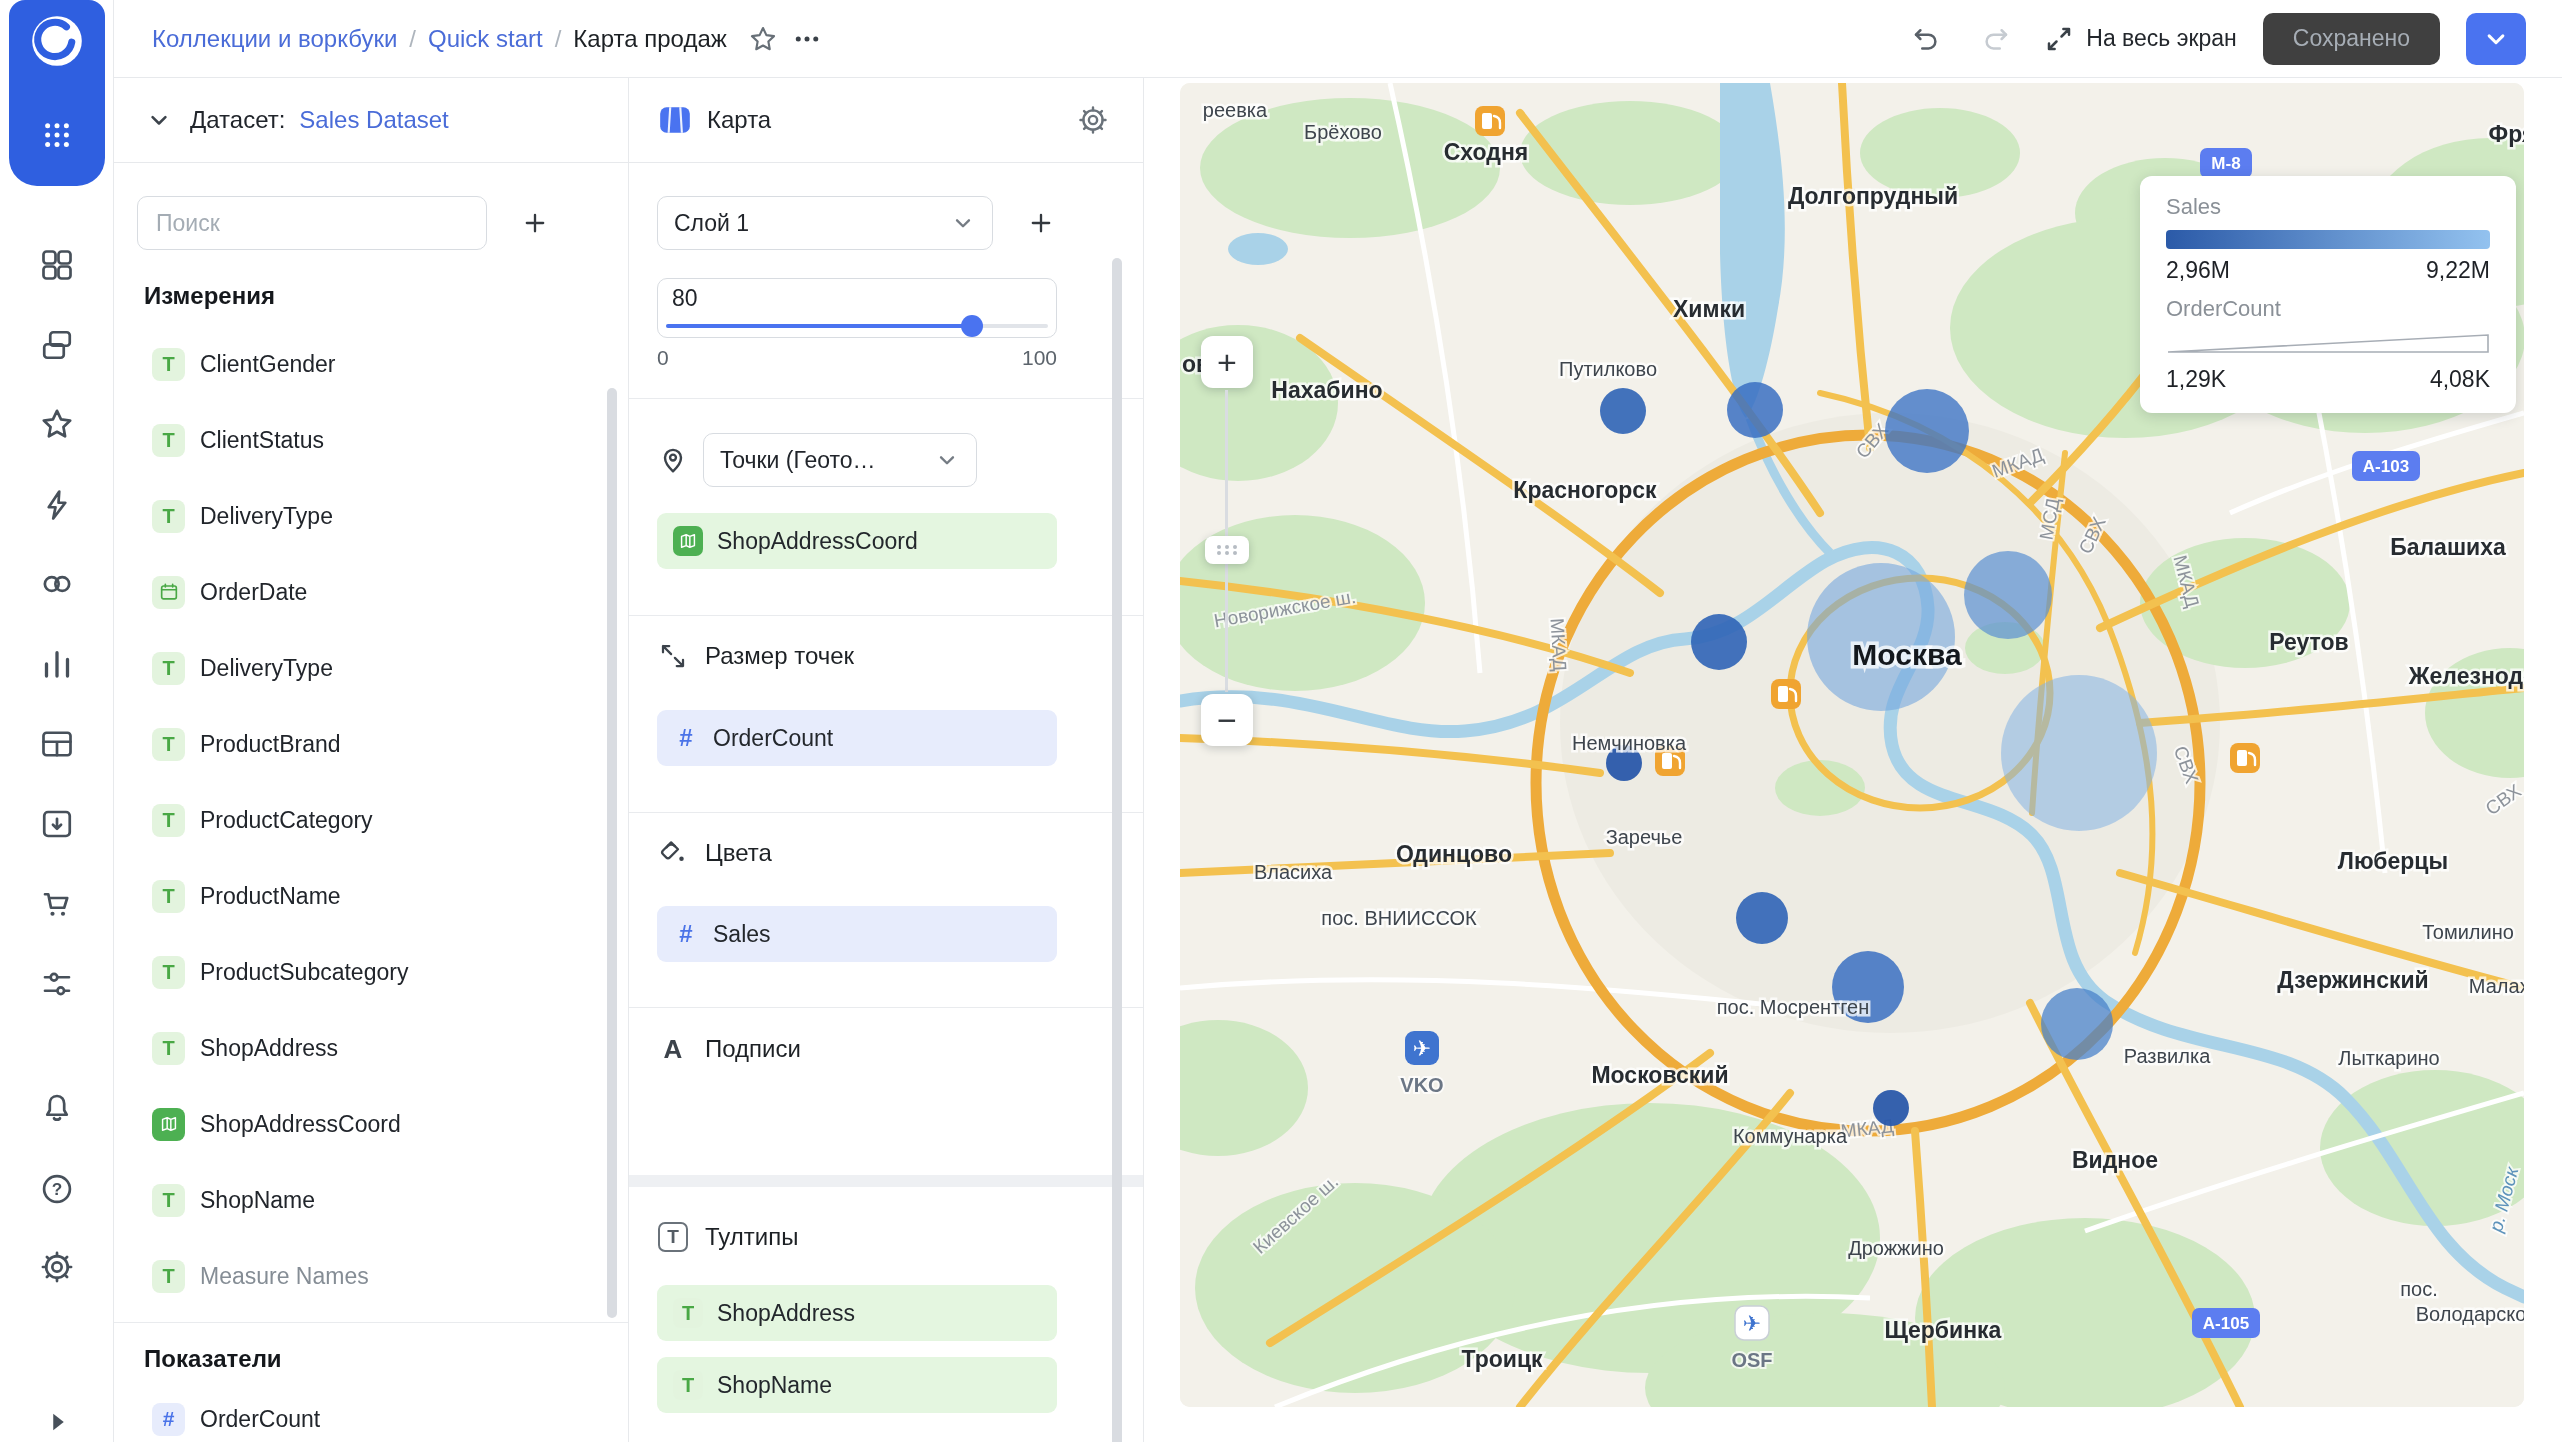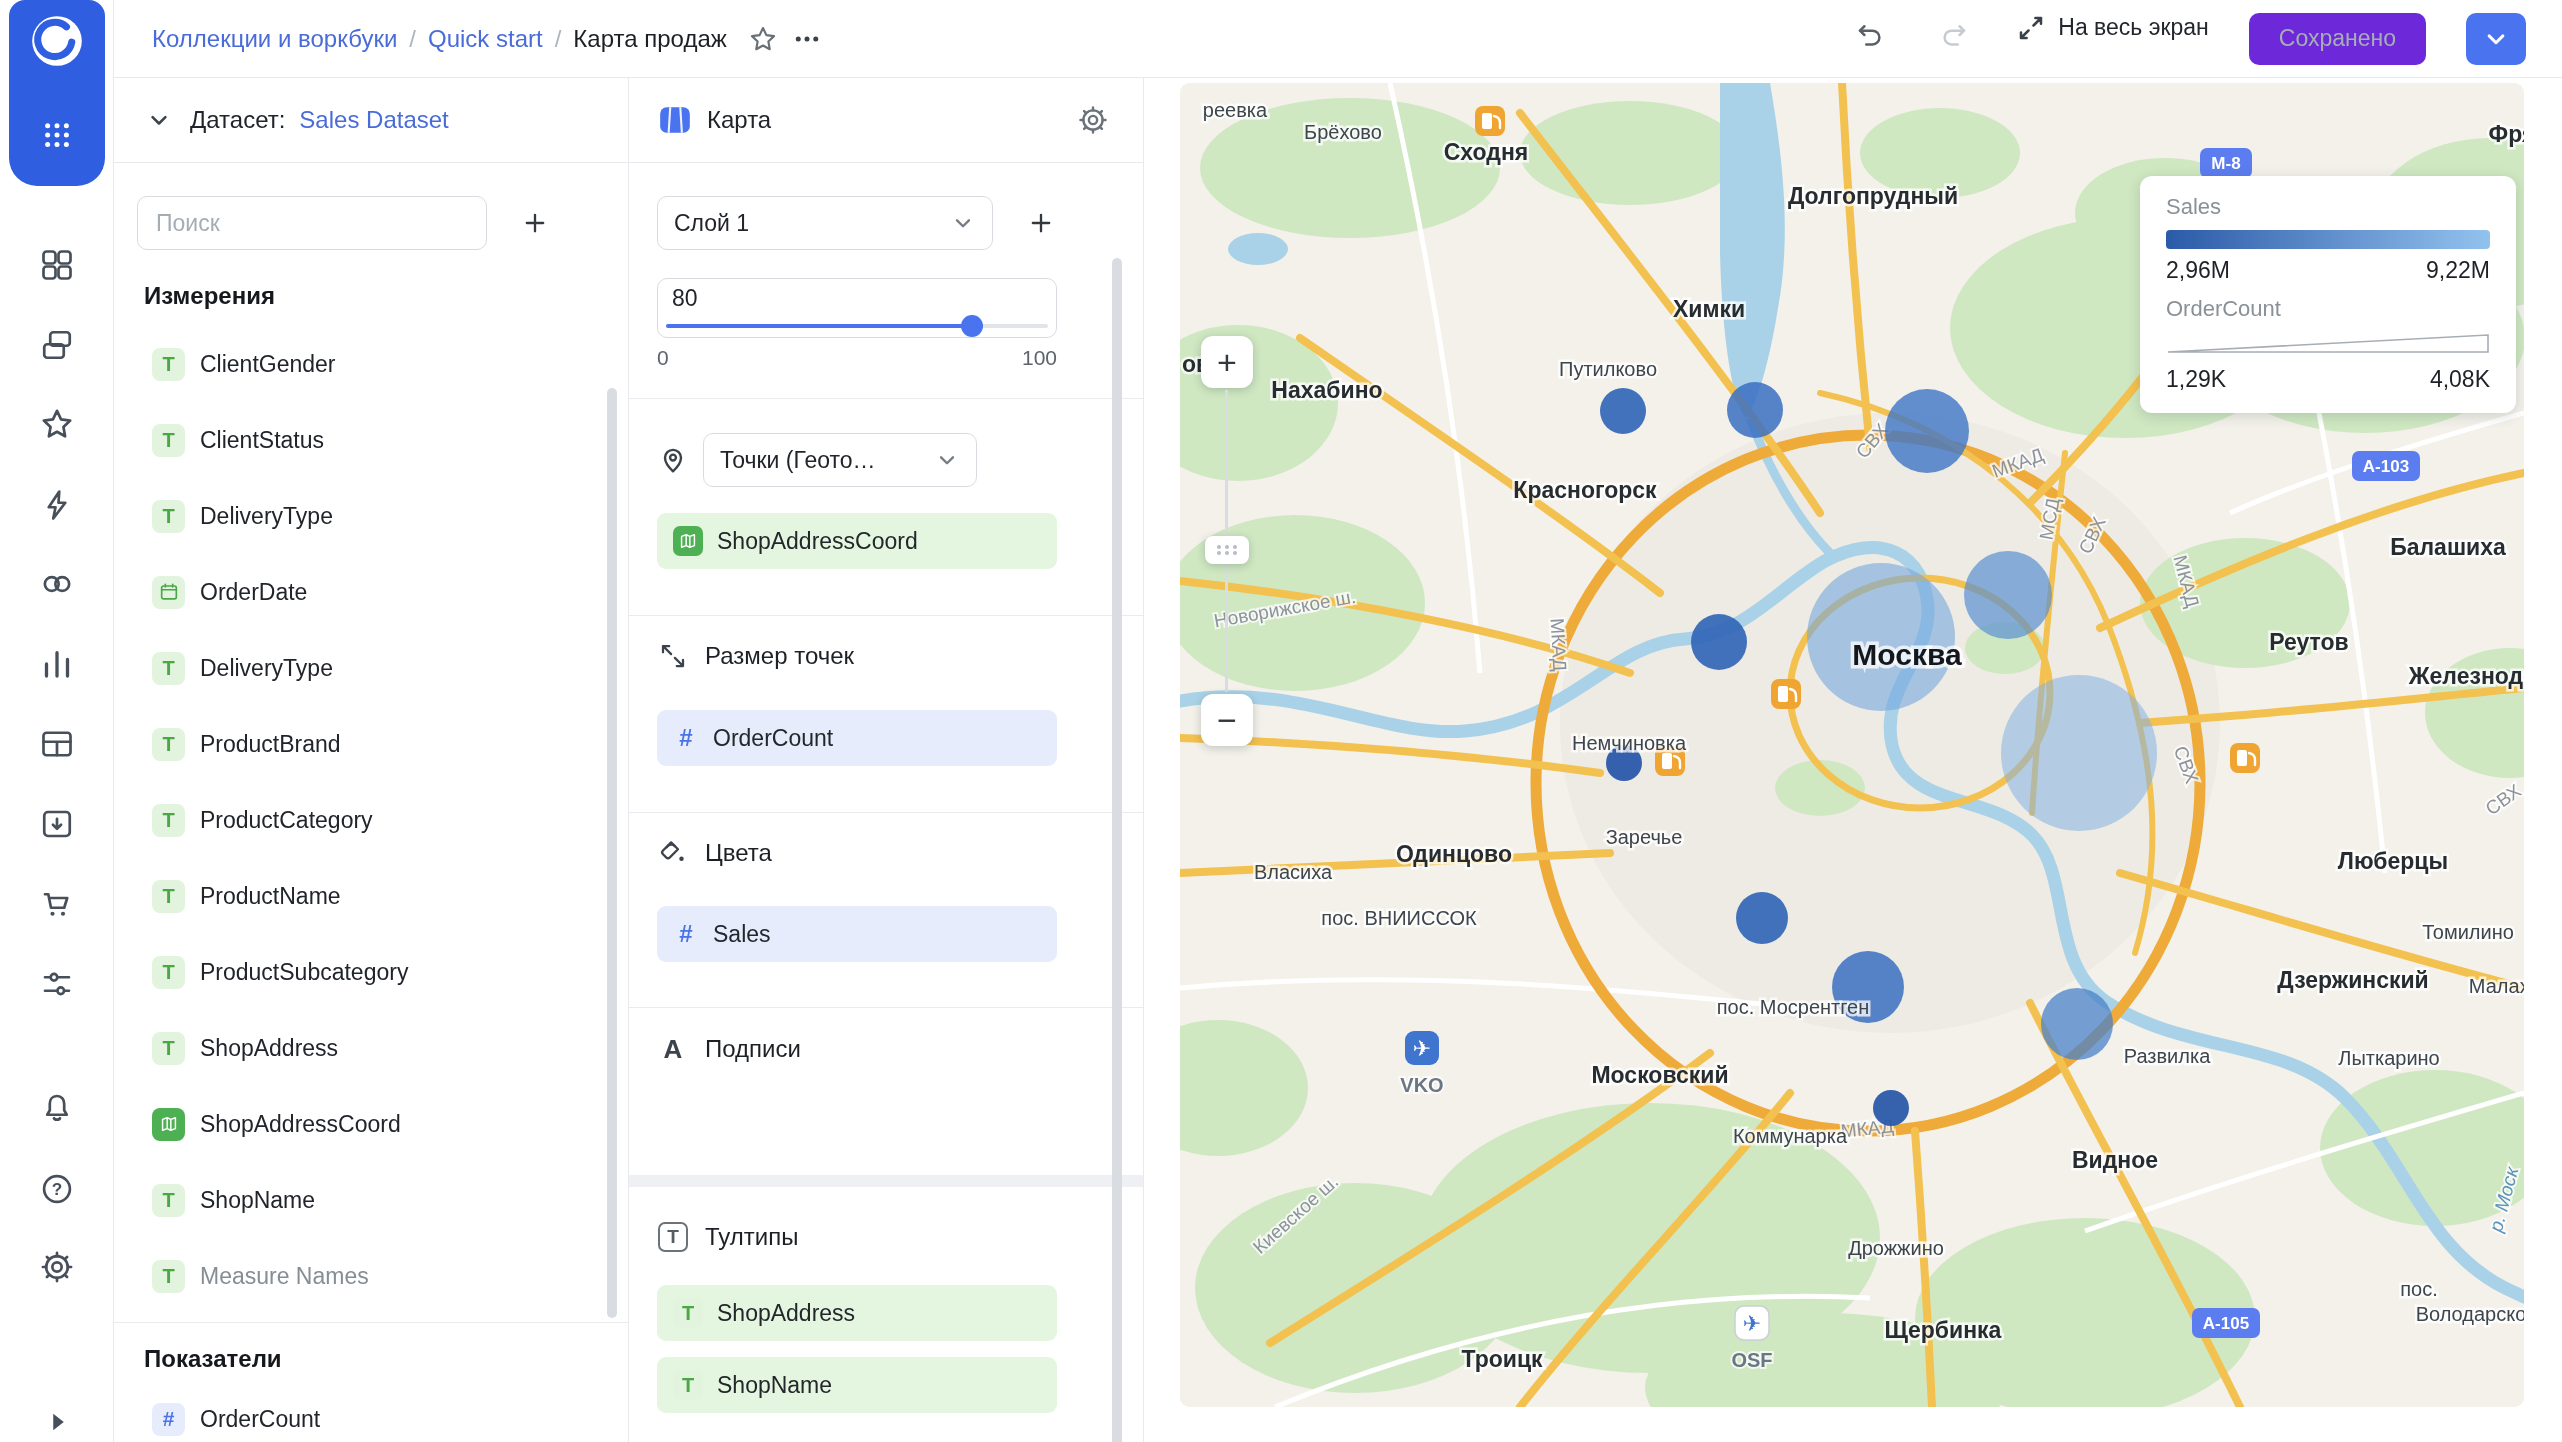--- a/index.html
+++ b/index.html
@@ -19,24 +19,24 @@
   .rail-btn svg { width: 36px; height: 36px; }
   .ric { stroke: #47505a; stroke-width: 1.8; fill: none; stroke-linecap: round; stroke-linejoin: round; }
 
   
   .header { grid-column: 2 / 5; grid-row: 1; display: flex; align-items: center; border-bottom: 1px solid #e7e9ec; padding: 0 36px 0 38px; font-size: 24px; background:#fff; }
   .crumb-link { color: #4a6cd8; text-decoration: none; cursor: pointer; }
   .crumb-sep { color: #aeb5bd; margin: 0 12px; }
   .crumb-current { color: #1c2024; }
   .hd-icon-btn { display: flex; align-items: center; justify-content: center; width: 44px; height: 44px; }
   .star-btn { margin-left: 14px; }
-  .header-right { margin-left: auto; display: flex; align-items: flex-start; gap: 40px; }
+  .header-right { margin-left: auto; display: flex; align-items: center; gap: 26px; }
   .fs-group { display: flex; align-items: center; gap: 12px; }
   .fs-label { color: #23272c; font-size: 23px; }
-  .saved-btn { height: 52px; padding: 0 30px; border-radius: 10px; background: #6d28d9; color: #a6adb5; font-size: 23px; display: flex; align-items: center; border: none; }
+  .saved-btn { height: 52px; padding: 0 30px; border-radius: 10px; background: #404040; color: #a6adb5; font-size: 23px; display: flex; align-items: center; border: none; }
   .split-btn { width: 60px; height: 52px; border-radius: 10px; background: #4a73f0; display: flex; align-items: center; justify-content: center; border: none; }
 
   
   .panel { position: relative; background: #fff; border-right: 1px solid #e7e9ec; overflow: hidden; }
   .panel-header { height: 85px; border-bottom: 1px solid #e7e9ec; display: flex; align-items: center; padding: 0 28px; gap: 14px; font-size: 24px; }
   .vthumb { position: absolute; width: 10px; border-radius: 5px; background: #d9dce1; }
 
   
   .ds-name { color: #4a6cd8; cursor: pointer; }
   .ds-body { padding-top: 33px; }

